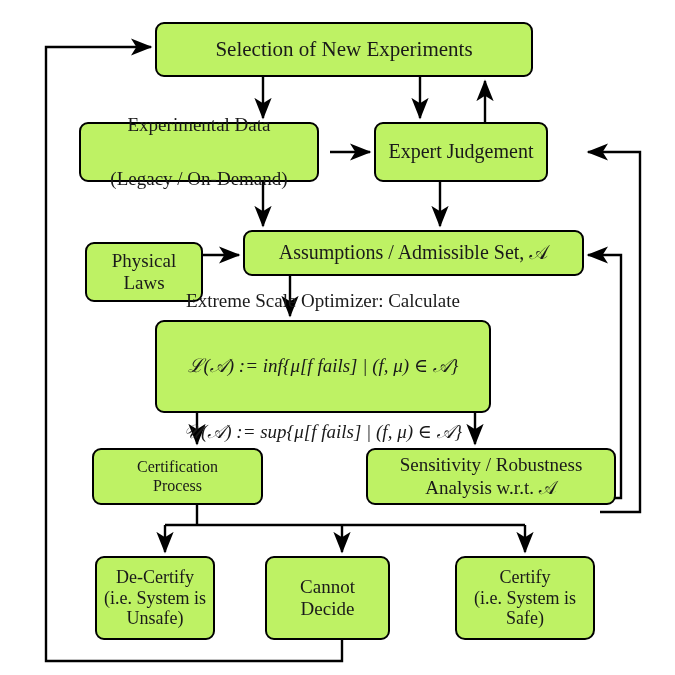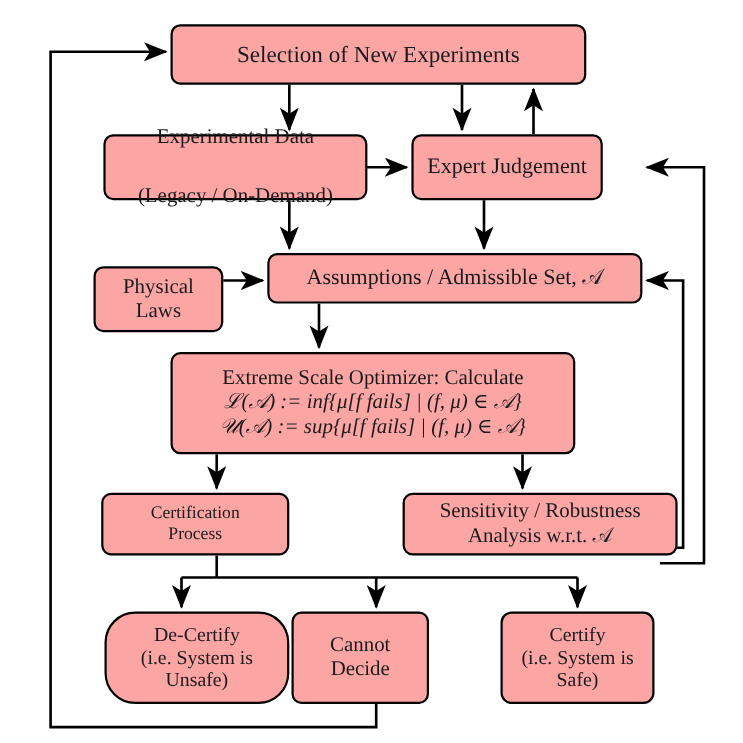--- a/index.html
+++ b/index.html
@@ -4,43 +4,43 @@
 <style>
   html,body{margin:0;padding:0;background:#ffffff;}
   body{font-family:"Liberation Serif","DejaVu Serif",serif;}
   #canvas{position:relative;width:675px;height:675px;background:#ffffff;overflow:hidden;}
   svg.wires{position:absolute;left:0;top:0;width:675px;height:675px;pointer-events:none;}
   .node{
     position:absolute;
     box-sizing:border-box;
     border:2.2px solid #000;
     border-radius:9px;
-    background:#fca5a5;
+    background:#bef264;
     display:flex;
     flex-direction:column;
     align-items:center;
     justify-content:center;
     text-align:center;
     color:#1a1a1a;
     line-height:1.16;
     z-index:2;
   }
   .node .ln{display:block;white-space:nowrap;}
-  .m{font-style:italic;}
+  .m{font-style:italic;margin-top:43px;}
   
   #n-selection{left:155px;top:22px;width:378px;height:55px;font-size:21px;}
-  #n-expdata{left:94px;top:122px;width:240px;height:60px;font-size:19px;gap:32px;}
+  #n-expdata{left:79px;top:122px;width:240px;height:60px;font-size:19px;gap:32px;}
   #n-expert{left:374px;top:122px;width:174px;height:60px;font-size:20px;}
   #n-physical{left:85px;top:228px;width:118px;height:60px;font-size:19px;margin-top:14px;}
   #n-assumptions{left:243px;top:230px;width:341px;height:46px;font-size:20px;}
-  #n-optimizer{left:155px;top:320px;width:368px;height:93px;font-size:19px;}
+  #n-optimizer{left:155px;top:320px;width:336px;height:93px;font-size:19px;}
   #n-optimizer .ln{font-size:19px;}
   #n-certproc{left:92px;top:448px;width:171px;height:57px;font-size:16px;}
   #n-sens{left:350px;top:448px;width:250px;height:57px;font-size:19px;margin-left:16px;}
-  #n-decert{left:95px;top:556px;width:168px;height:84px;font-size:18px;border-radius:28px;}
+  #n-decert{left:95px;top:556px;width:120px;height:84px;font-size:18px;}
   #n-cannot{left:265px;top:556px;width:125px;height:84px;font-size:19px;}
   #n-certify{left:455px;top:556px;width:140px;height:84px;font-size:18px;border-radius:10px;}
 </style>
 </head>
 <body>
 
 <div id="canvas">
 
   <svg class="wires" viewBox="0 0 675 675" xmlns="http://www.w3.org/2000/svg">
     <defs>

